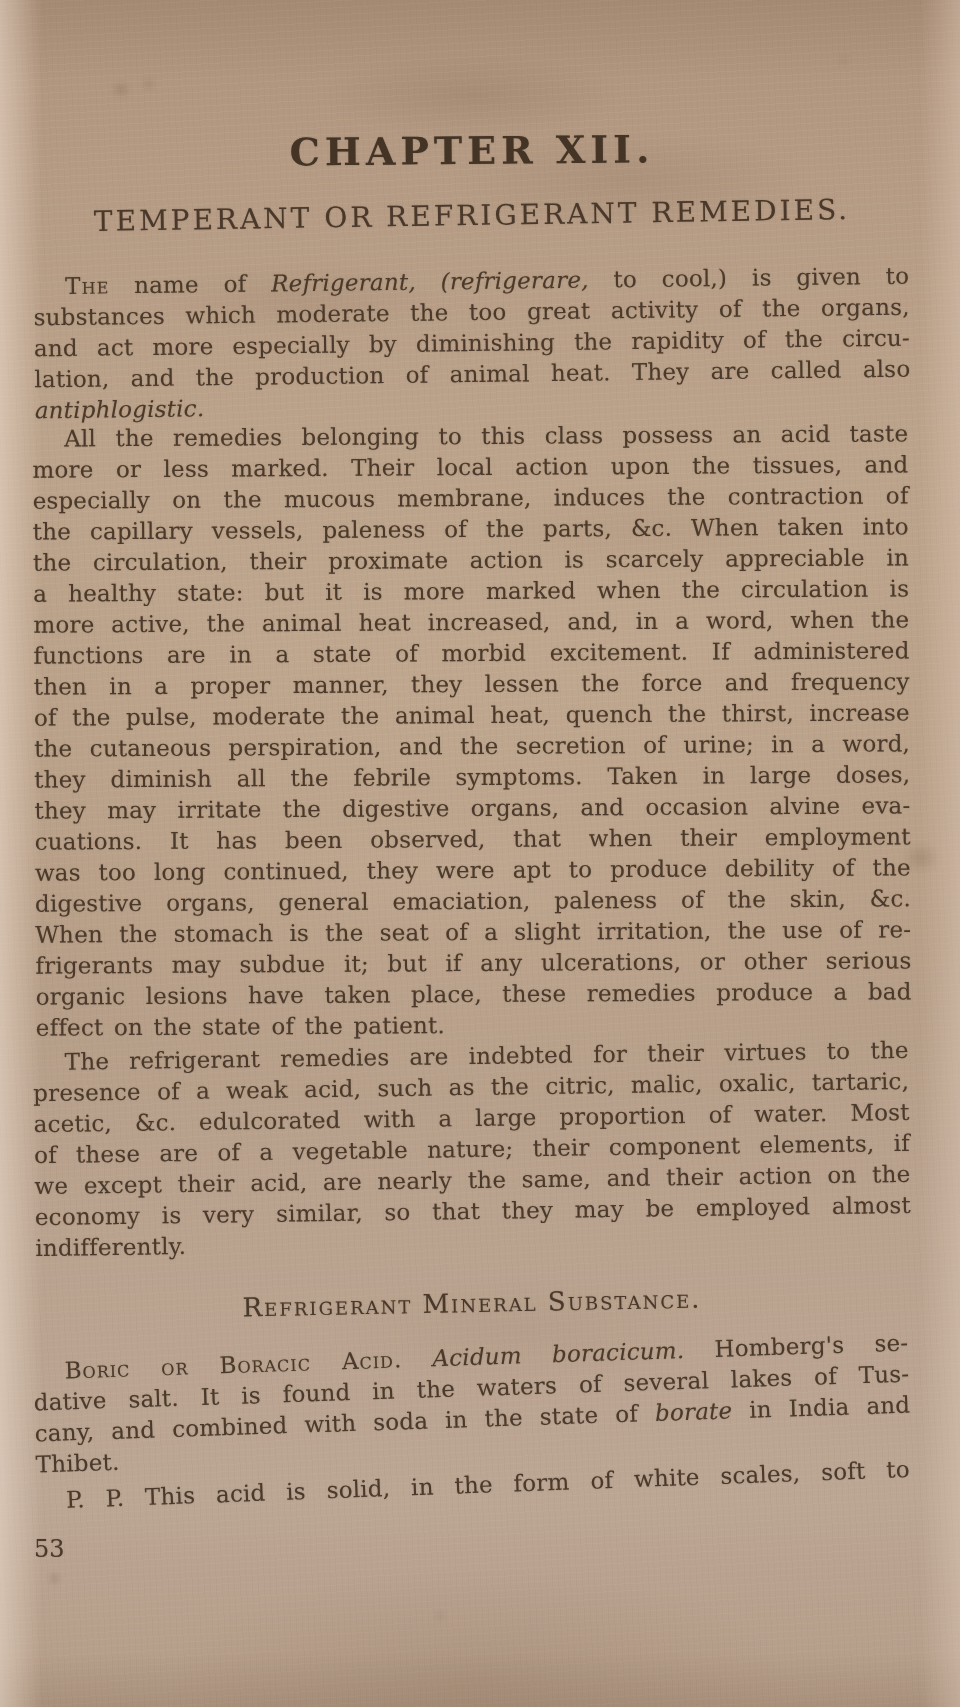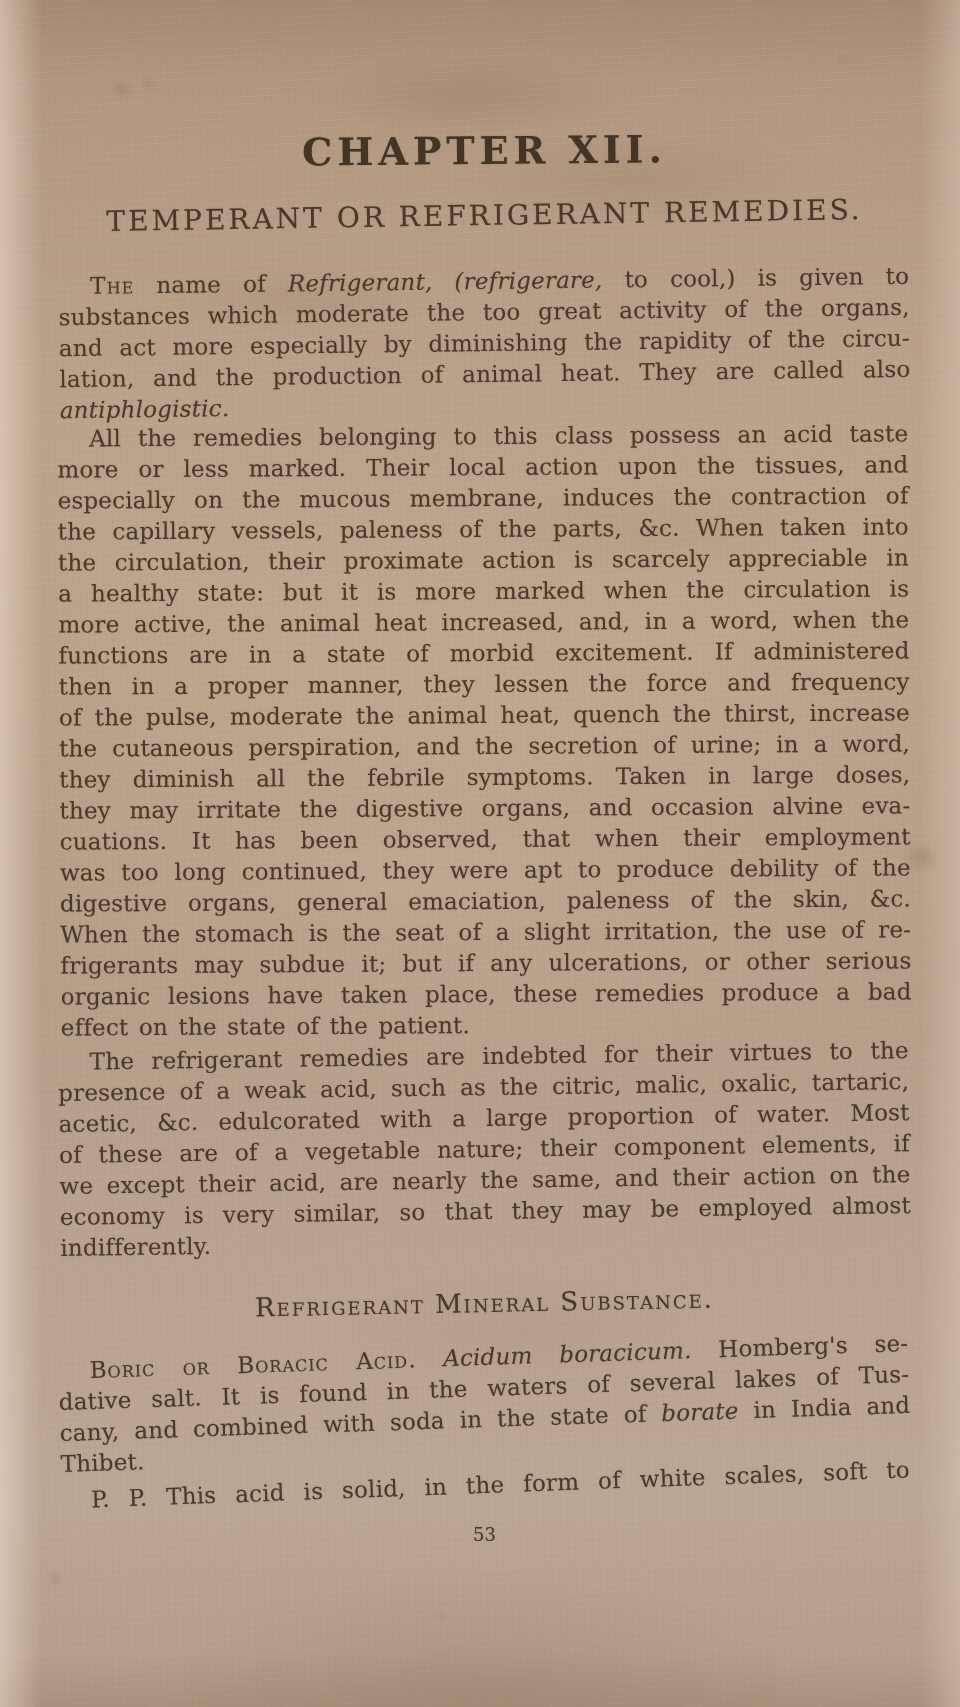--- a/index.html
+++ b/index.html
@@ -35,21 +35,21 @@
       linear-gradient(0deg,   rgba(96,70,50,.14),  rgba(96,70,50,0) 55px),
       radial-gradient(95% 55% at 50% 10%, rgba(0,0,0,0) 55%, rgba(92,66,46,.12) 100%);
   }
   .stain{
     position:absolute;border-radius:50%;
     background:radial-gradient(closest-side, rgba(92,64,42,.9), rgba(92,64,42,0));
     filter:blur(3px);pointer-events:none;
   }
   .content{
     position:absolute;inset:0;
-    padding:128px 50px 0 59px;
+    padding:128px 50px 0 34px;
     color:#4b3a2b;
     text-shadow:0 0 1.2px rgba(75,58,43,.45);
   }
   h1.chapter{
     margin:0 0 26px 0;
     font-size:38px;font-weight:bold;letter-spacing:5px;
     text-align:center;color:#443426;
     transform:rotate(-0.5deg);
   }
   h2.subtitle{
@@ -73,22 +73,22 @@
   .line.just{text-align:justify;text-align-last:justify;}
   .line.ind{text-indent:32px;}
   .it{font-style:italic;}
   .sc{font-variant:small-caps;letter-spacing:1px;}
   #intro-paras .para:nth-child(1){transform:rotate(-0.7deg);}
   #intro-paras .para:nth-child(2){transform:rotate(-0.35deg);}
   #intro-paras .para:nth-child(3){transform:rotate(-0.8deg);}
   #section-paras .para:nth-child(1){transform:rotate(-1.9deg);margin-top:8px;}
   #section-paras .para:nth-child(2){transform:rotate(-2.1deg);margin-top:4px;}
   .pagenum{
-    margin-top:23px;
-    text-align:center;font-size:18px;color:#4b3a2b;
+    margin-top:34px;
+    text-align:left;font-size:24px;color:#4b3a2b;
   }
 </style>
 </head>
 <body>
 
 <div class="page">
   <div class="texture"></div>
   <div class="edges"></div>
 
   <div class="content">

